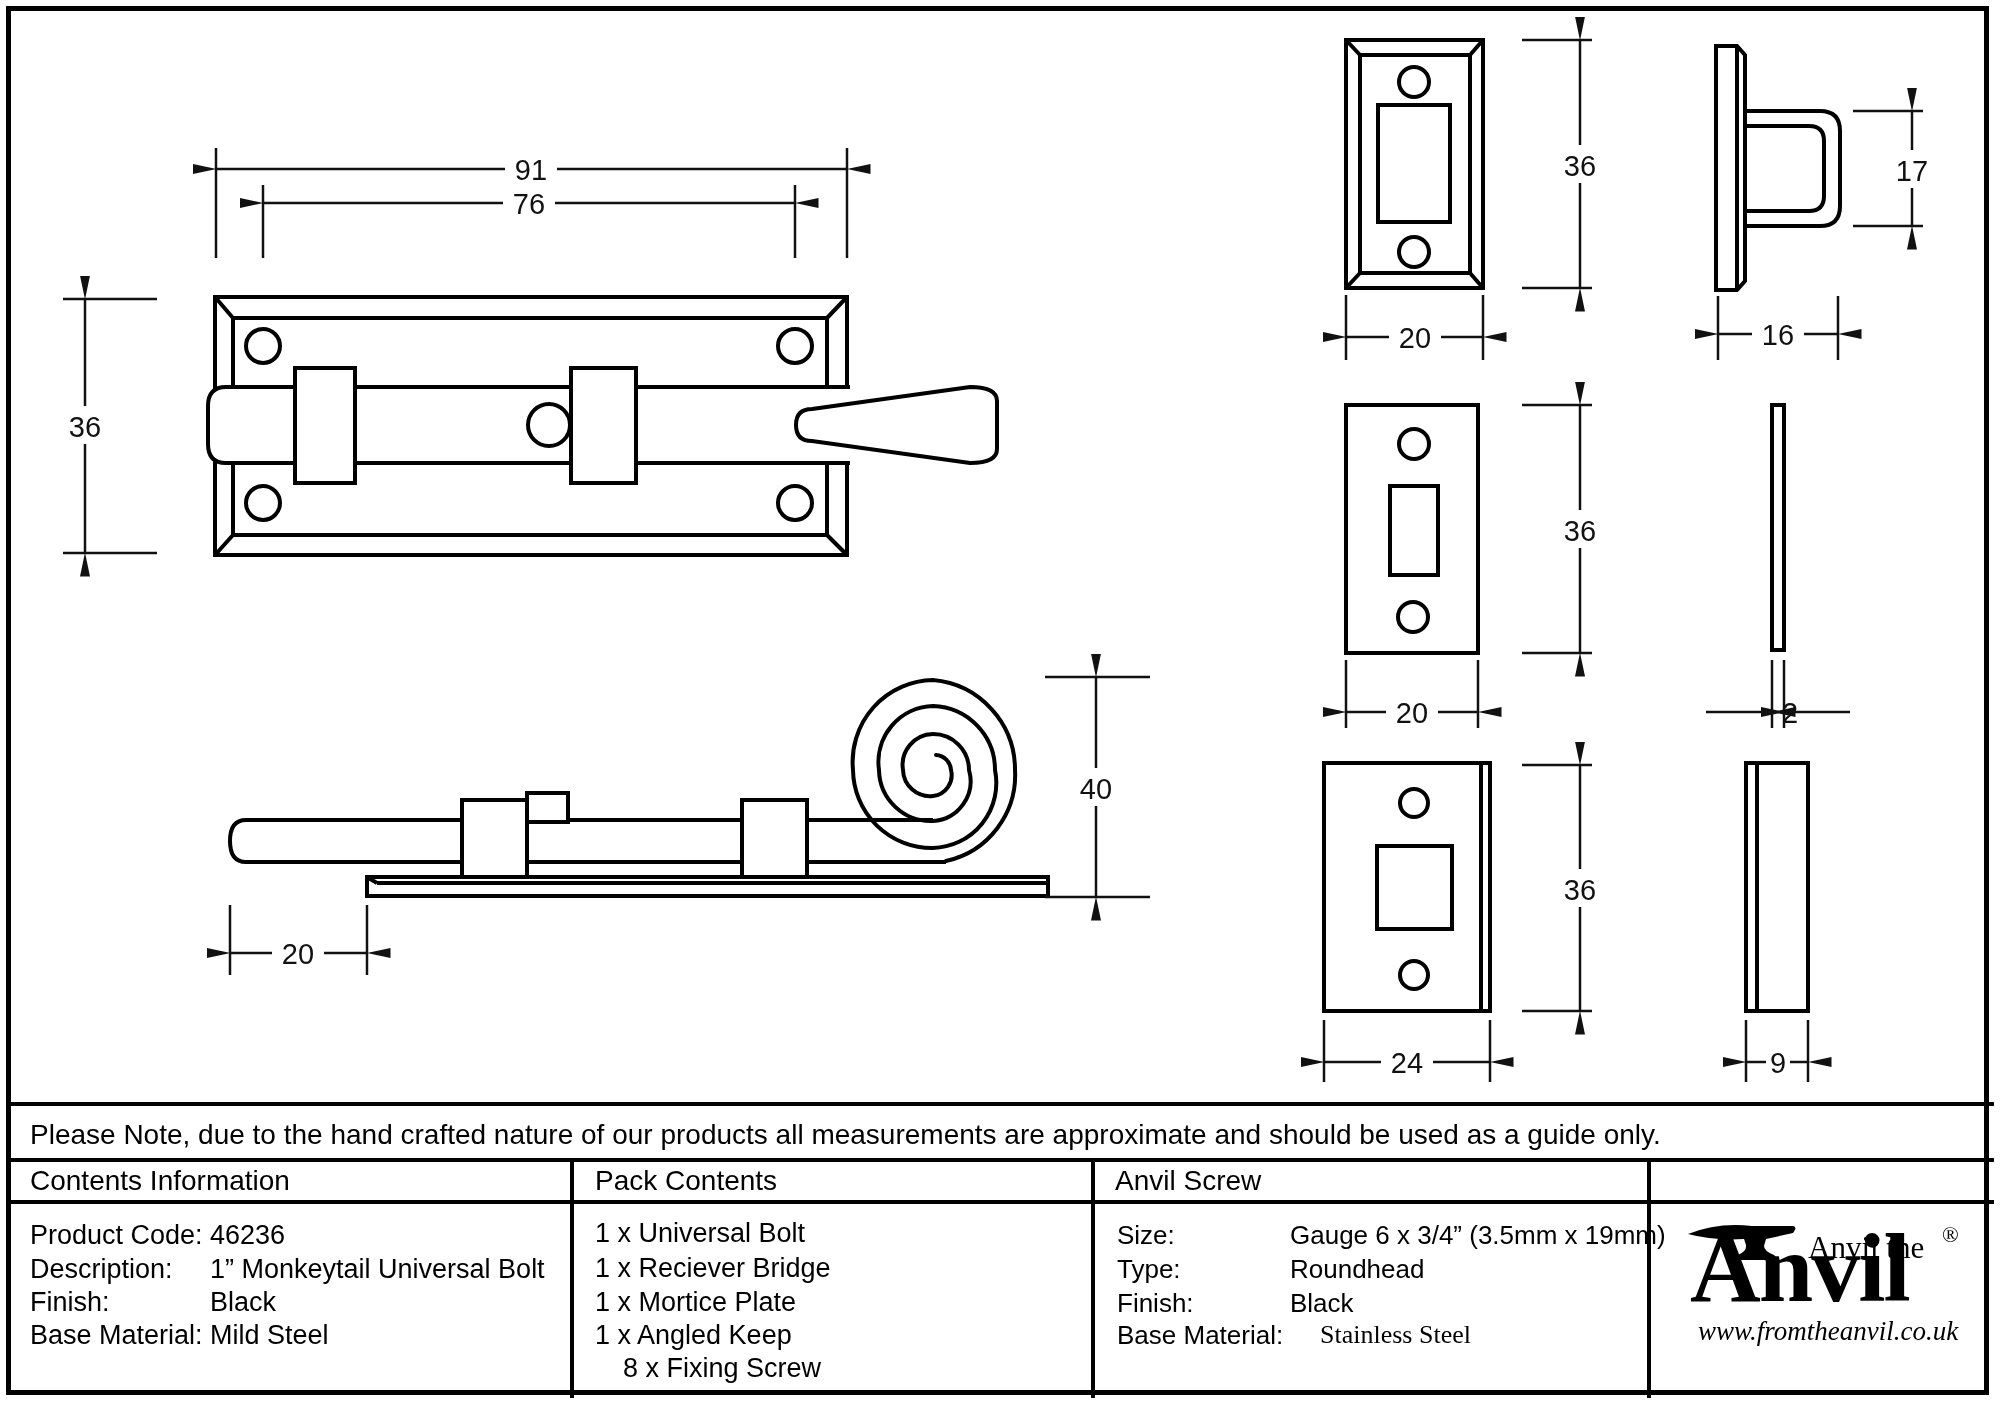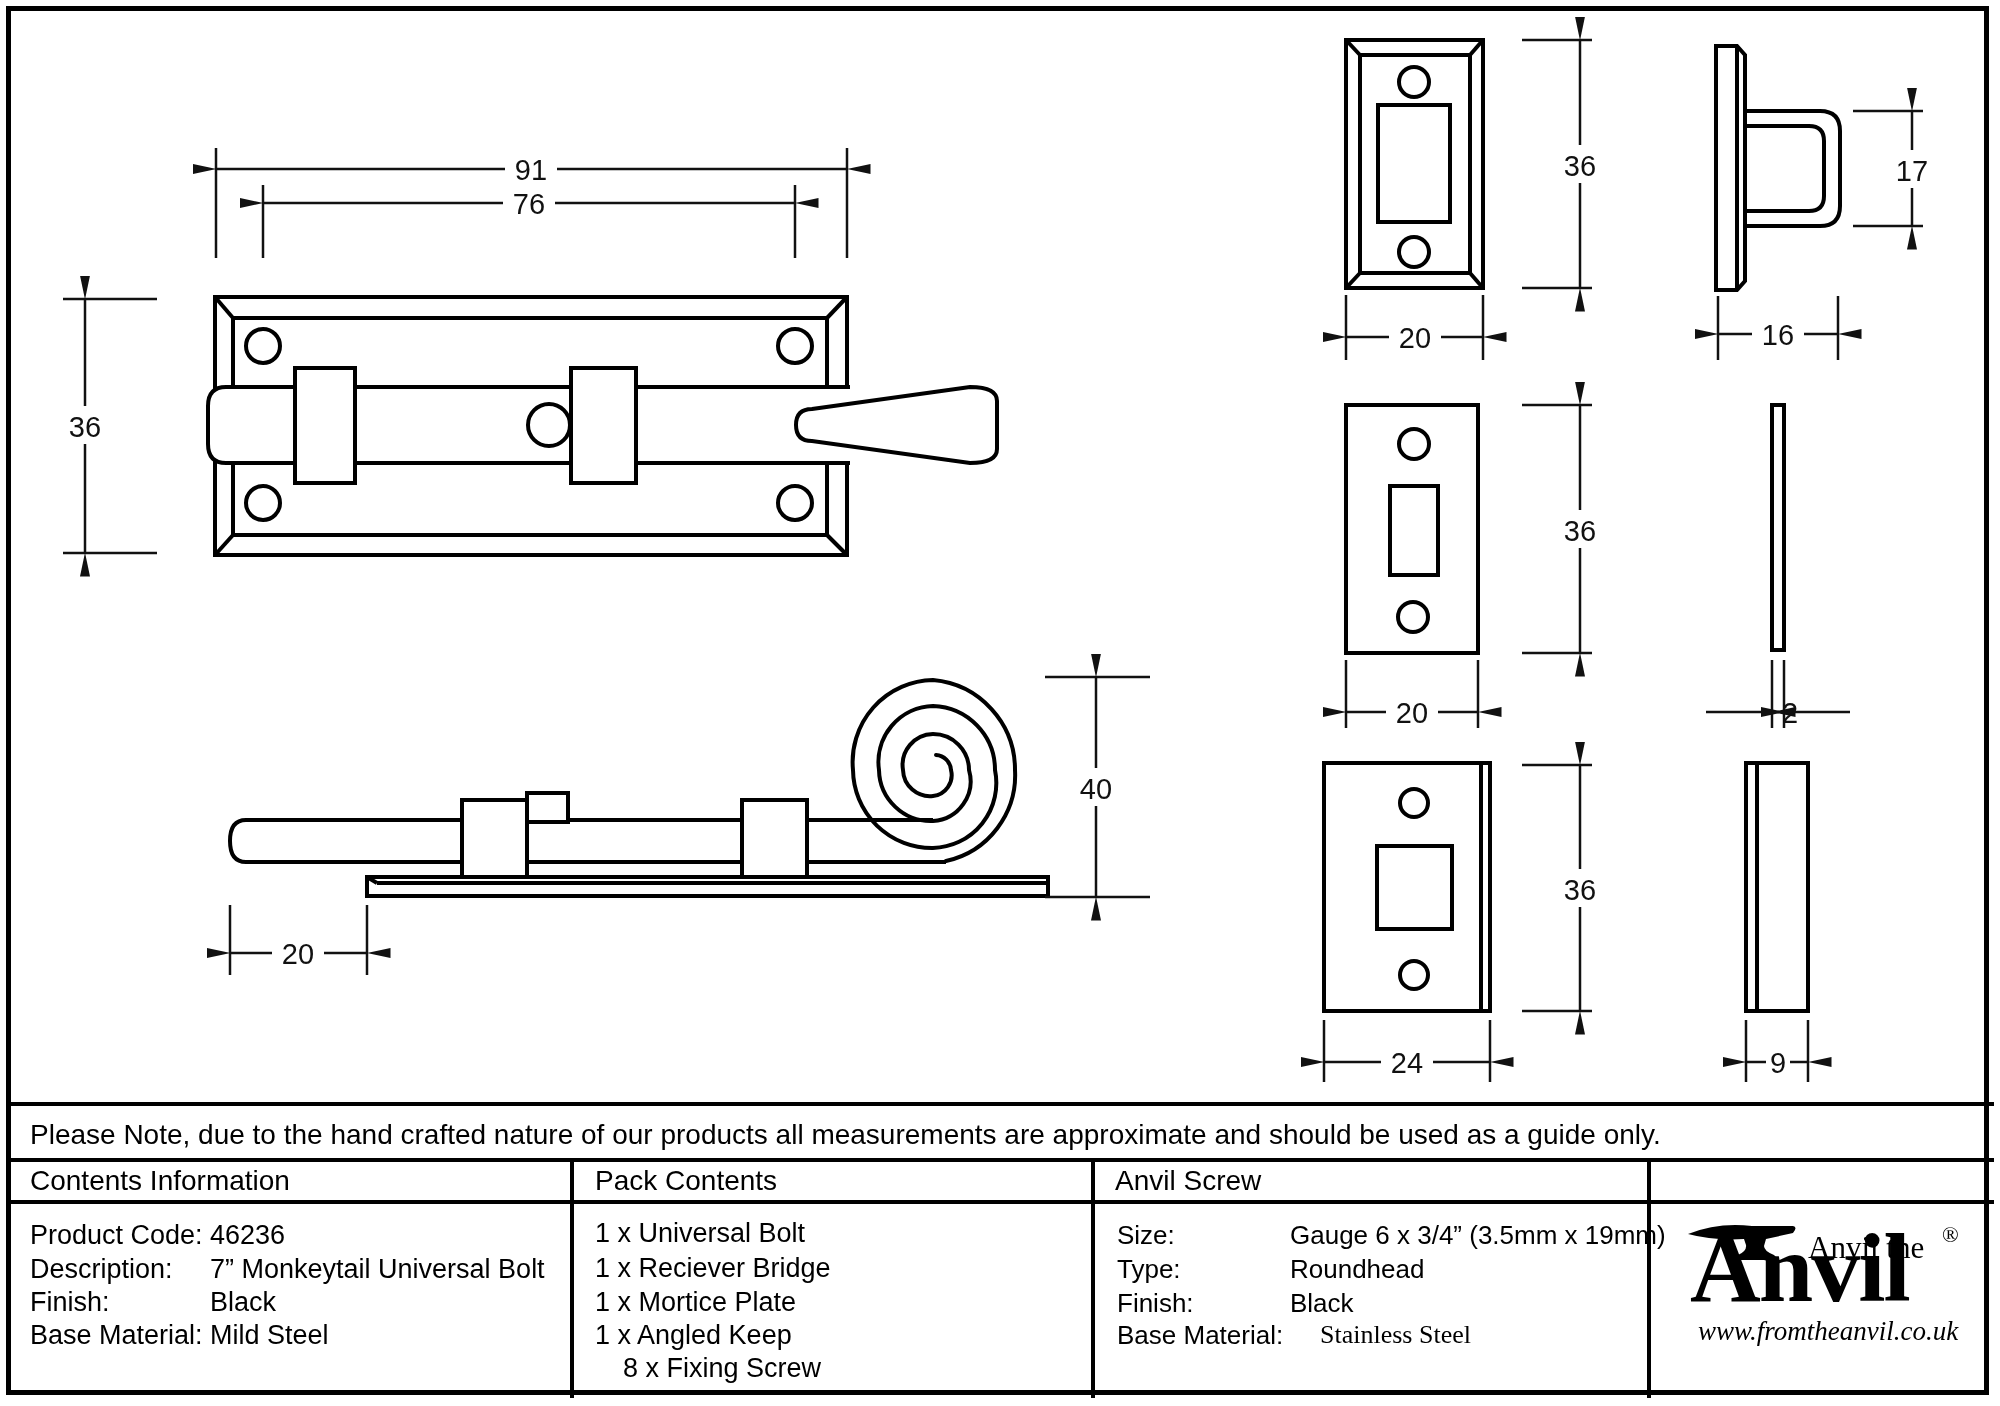--- a/index.html
+++ b/index.html
@@ -225,21 +225,21 @@
 <div class="vdiv" style="left:1091px;"></div>
 <div class="vdiv" style="left:1647px;"></div>
 
 <div class="cell-text hdr" style="left:30px;top:1164px;">Contents Information</div>
 <div class="cell-text hdr" style="left:595px;top:1164px;">Pack Contents</div>
 <div class="cell-text hdr" style="left:1115px;top:1164px;">Anvil Screw</div>
 
 <div class="cell-text" style="left:30px;top:1218px;">Product Code:</div>
 <div class="cell-text" style="left:210px;top:1218px;">46236</div>
 <div class="cell-text" style="left:30px;top:1252px;">Description:</div>
-<div class="cell-text" style="left:210px;top:1252px;">7” Monkeytail Universal Bolt</div>
+<div class="cell-text" style="left:210px;top:1252px;">1” Monkeytail Universal Bolt</div>
 <div class="cell-text" style="left:30px;top:1285px;">Finish:</div>
 <div class="cell-text" style="left:210px;top:1285px;">Black</div>
 <div class="cell-text" style="left:30px;top:1318px;">Base Material:</div>
 <div class="cell-text" style="left:210px;top:1318px;">Mild Steel</div>
 
 <div class="cell-text" style="left:595px;top:1216px;">1 x Universal Bolt</div>
 <div class="cell-text" style="left:595px;top:1251px;">1 x Reciever Bridge</div>
 <div class="cell-text" style="left:595px;top:1285px;">1 x Mortice Plate</div>
 <div class="cell-text" style="left:595px;top:1318px;">1 x Angled Keep</div>
 <div class="cell-text" style="left:595px;top:1351px;margin-left:28px;">8 x Fixing Screw</div>

